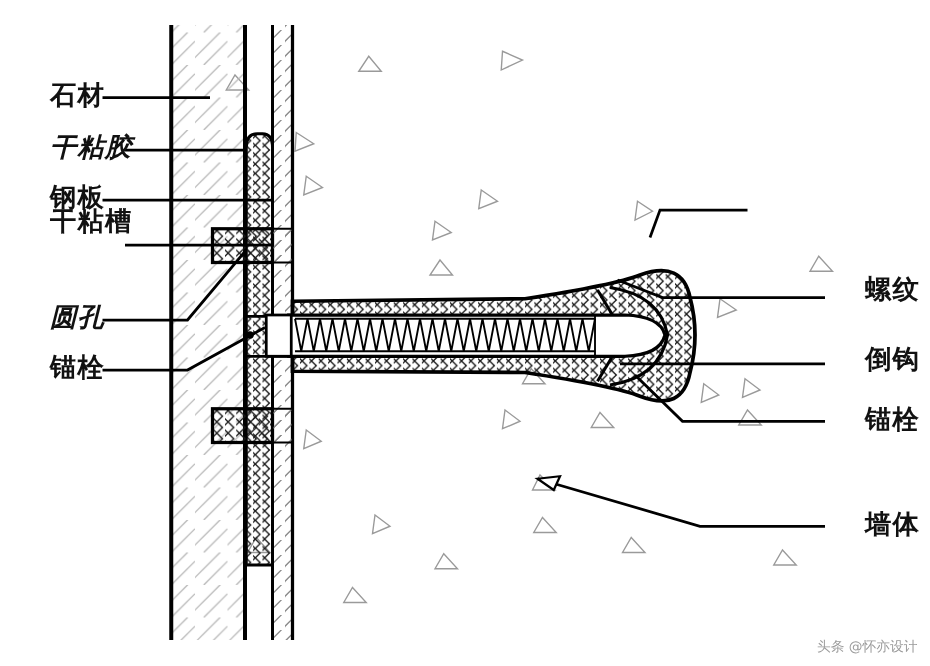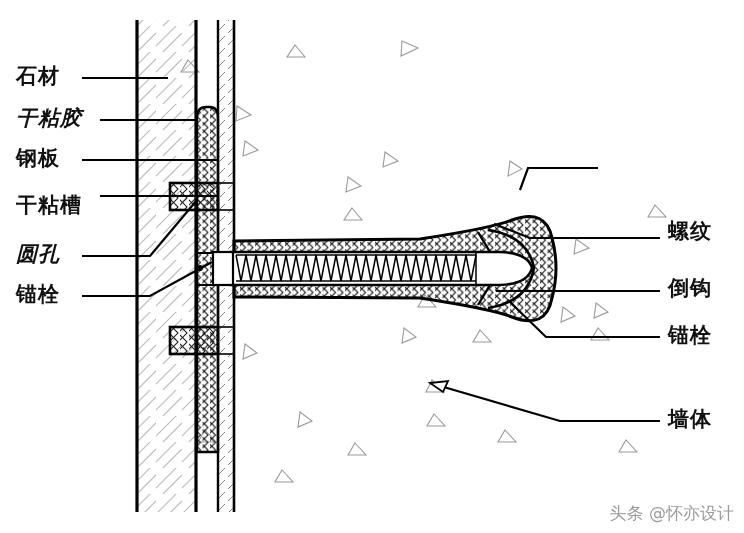--- a/index.html
+++ b/index.html
@@ -24,26 +24,27 @@
   }
   .lbl {
     position: absolute;
     font-family: "DejaVu Sans", "Liberation Sans", sans-serif;
     font-size: 21px;
     font-weight: 700;
     color: #111111;
     letter-spacing: 1px;
     white-space: nowrap;
     line-height: 1;
+    margin-left: 24px;
   }
   .watermark {
     position: absolute;
     right: 10px;
     bottom: 8px;
-    font-size: 17px;
+    font-size: 11px;
     color: #8a8a8a;
     font-family: "DejaVu Sans", "Liberation Sans", sans-serif;
     white-space: nowrap;
     opacity: .85;
   }
 </style>
 </head>
 <body>
 
 <div id="page">
@@ -188,21 +189,21 @@
       <path d="M660,337 L546,337 L508,300"></path>
       <path d="M660,421 L560,421 L430,383"></path>
 
       <path d="M430,383 L448,381 L443,392 Z" fill="#ffffff" stroke="#000" stroke-width="1.8"></path>
     </g>
   </svg>
 
   <div class="lbl" style="left:16px;  top:66px;">石材</div>
   <div class="lbl" style="left:16px;  top:108px;font-style:italic;">干粘胶</div>
   <div class="lbl" style="left:16px;  top:148px;">钢板</div>
-  <div class="lbl" style="left:16px;  top:195px;">干粘槽</div>
+  <div class="lbl" style="left:16px;  top:167px;">干粘槽</div>
   <div class="lbl" style="left:16px;  top:244px;font-style:italic;">圆孔</div>
   <div class="lbl" style="left:16px;  top:284px;">锚栓</div>
 
   <div class="lbl" style="left:668px; top:221px;">螺纹</div>
   <div class="lbl" style="left:668px; top:279px;font-family:Liberation Mono, monospace;">倒钩</div>
   <div class="lbl" style="left:668px; top:325px;">锚栓</div>
   <div class="lbl" style="left:668px; top:409px;">墙体</div>
 
   <div class="watermark">头条 @怀亦设计</div>
 

